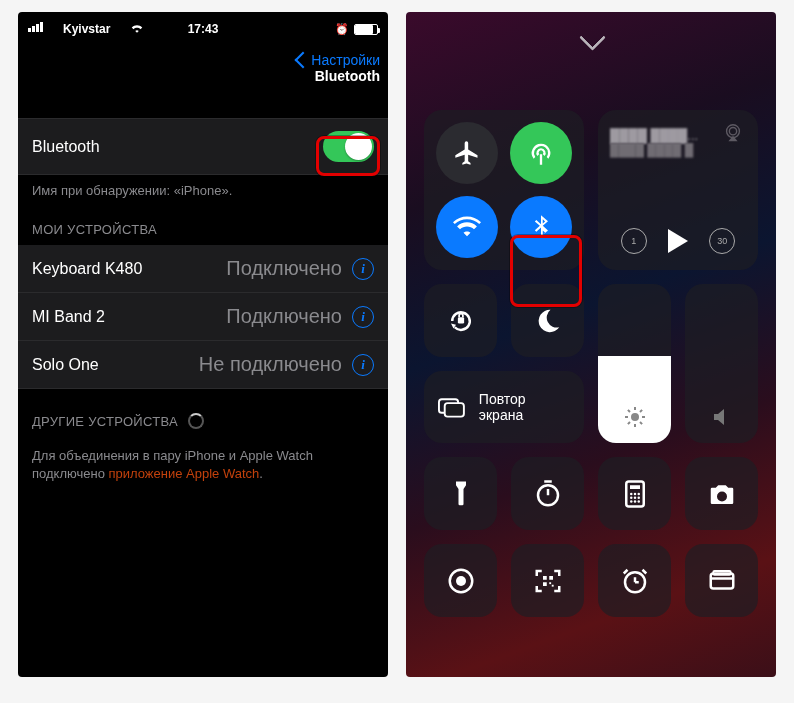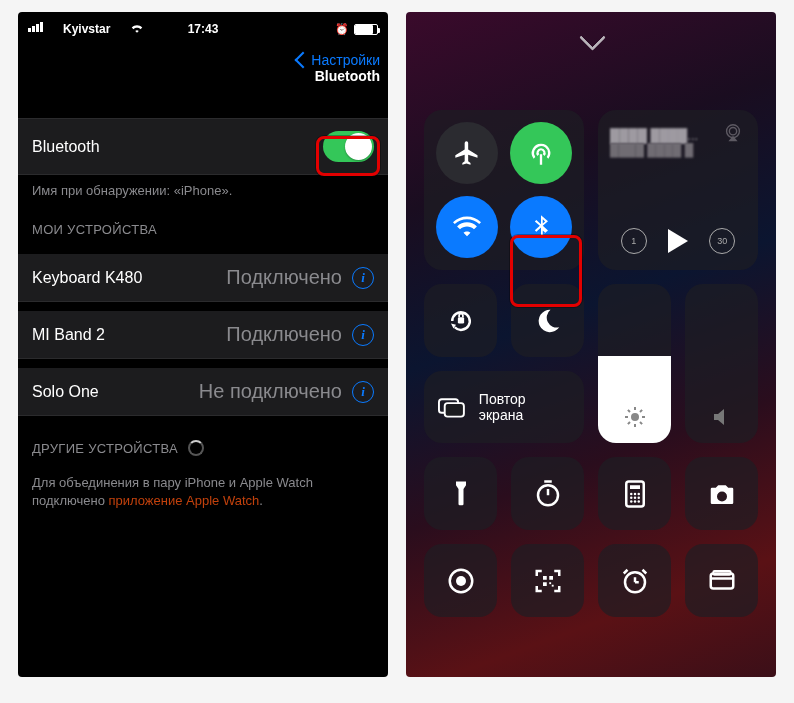--- a/index.html
+++ b/index.html
@@ -52,21 +52,21 @@
   }
   .nav .back { color:#0a7aff; display:flex; align-items:center; font-weight:400;}
   .chevron-left {
     width:12px; height:12px; border-left:2.5px solid #0a7aff; border-bottom:2.5px solid #0a7aff;
     transform: rotate(45deg); margin: 0 2px 0 8px;
   }
   .nav .title { color:#fff; font-weight:600; margin-left:6px; }
 
   .row {
     background:#1c1c1e; padding: 12px 14px; display:flex; align-items:center;
-    border-bottom:0.5px solid #2b2b2d; font-size:16px;margin-top:9px;
+    border-bottom:0.5px solid #2b2b2d; font-size:16px;
   }
   .row.first { margin-top:20px; border-top:0.5px solid #2b2b2d;}
   .row .label { flex:1; color:#fff; }
   .row .status { color:#8a8a8e; margin-right:10px; font-size:20px;}
   .info-ic {
     width:22px; height:22px; border:1.5px solid #0a7aff; color:#0a7aff;
     border-radius:50%; display:flex; align-items:center; justify-content:center;
     font-family: Georgia, serif; font-style:italic; font-size:13px; font-weight:bold;
   }
   .highlight-box {

